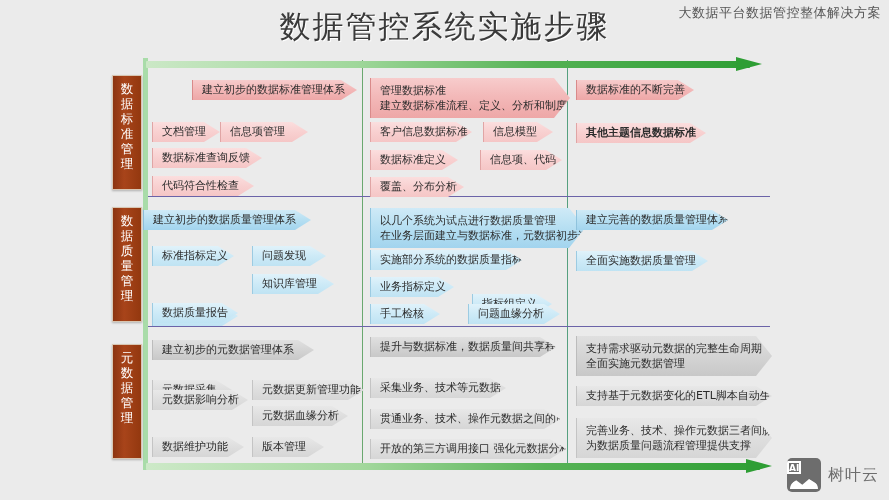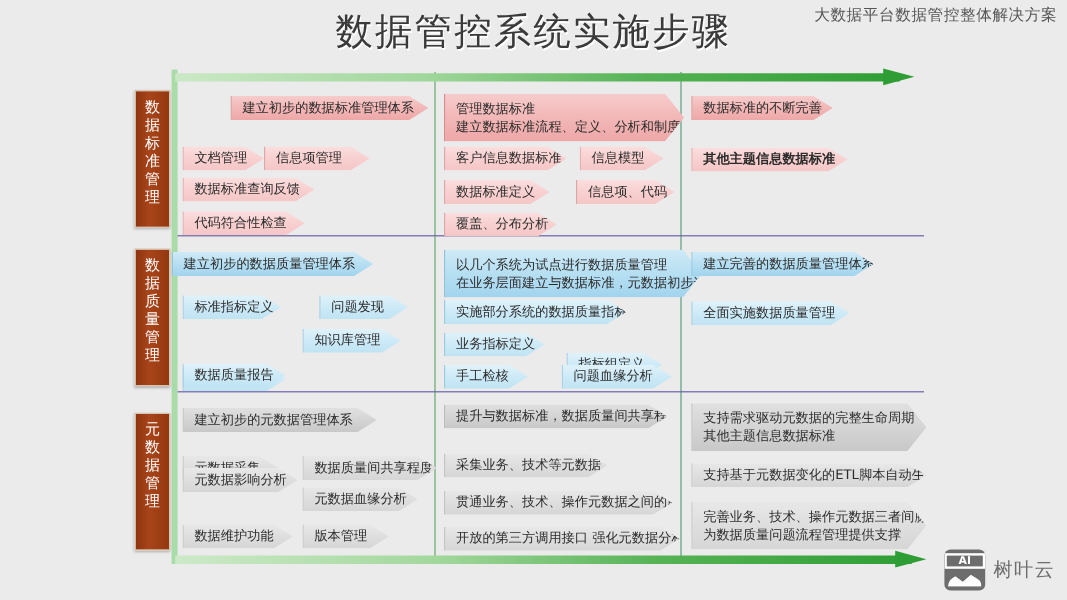--- a/index.html
+++ b/index.html
@@ -194,27 +194,26 @@
   #brand-mark {
     width: 34px; height: 34px;
     background: #6d6d6d;
     border-radius: 5px;
     position: relative;
     overflow: hidden;
   }
   #brand-mark .ai {
     position: absolute;
     left: 0; top: 3px;
-    width: 34px; height: 13px;
+    width: 14px; height: 13px;
     border: 2px solid #ffffff;
     color: #ffffff;
     font-size: 9px;
     font-weight: bold;
     line-height: 10px;
-    text-align: center;
     letter-spacing: 0px;
   }
   #brand-mark .hill {
     position: absolute;
     left: 3px; bottom: 3px;
     width: 28px; height: 11px;
     background: #ffffff;
     border-radius: 50% 50% 0 0 / 100% 100% 0 0;
     clip-path: polygon(0 100%, 0 55%, 22% 20%, 44% 62%, 68% 8%, 100% 60%, 100% 100%);
   }
@@ -280,46 +279,46 @@
 建立数据标准流程、定义、分析和制度</div>
     <div class="chev red pale" style="left: 370px; top: 122px; width: 102px;">客户信息数据标准</div>
     <div class="chev red pale" style="left: 483px; top: 122px; width: 70px;">信息模型</div>
     <div class="chev red pale" style="left: 370px; top: 150px; width: 88px;">数据标准定义</div>
     <div class="chev red pale" style="left: 480px; top: 150px; width: 82px;">信息项、代码</div>
     <div class="chev red pale" style="left: 370px; top: 177px; width: 94px;">覆盖、分布分析</div>
     <div class="chev red big" style="left: 576px; top: 80px; width: 118px;">数据标准的不断完善</div>
     <div class="chev red pale" style="left: 576px; top: 123px; width: 130px; font-weight: bold;">其他主题信息数据标准</div>
     <div class="chev blue big" style="left: 143px; top: 210px; width: 168px;">建立初步的数据质量管理体系</div>
     <div class="chev blue pale" style="left: 152px; top: 246px; width: 82px;">标准指标定义</div>
-    <div class="chev blue pale" style="left: 252px; top: 246px; width: 74px; margin-left: 14px;">问题发现</div>
+    <div class="chev blue pale" style="left: 252px; top: 246px; width: 74px;">问题发现</div>
     <div class="chev blue pale" style="left: 152px; top: 274px; width: 86px; margin-top: 32px;">检核调度引擎</div>
     <div class="chev blue pale" style="left: 252px; top: 274px; width: 82px;">知识库管理</div>
     <div class="chev blue pale" style="left: 152px; top: 303px; width: 86px;">数据质量报告</div>
     <div class="chev blue big twoline" style="left: 370px; top: 208px; width: 215px; white-space: pre;">以几个系统为试点进行数据质量管理
 在业务层面建立与数据标准，元数据初步连接</div>
     <div class="chev blue pale" style="left: 370px; top: 250px; width: 152px;">实施部分系统的数据质量指标</div>
     <div class="chev blue pale" style="left: 370px; top: 277px; width: 84px;">业务指标定义</div>
     <div class="chev blue pale" style="left: 472px; top: 277px; width: 80px; margin-top: 17px;">指标组定义</div>
     <div class="chev blue pale" style="left: 370px; top: 304px; width: 70px;">手工检核</div>
     <div class="chev blue pale" style="left: 468px; top: 304px; width: 92px;">问题血缘分析</div>
     <div class="chev blue big" style="left: 576px; top: 210px; width: 152px;">建立完善的数据质量管理体系</div>
     <div class="chev blue pale" style="left: 576px; top: 251px; width: 132px;">全面实施数据质量管理</div>
     <div class="chev grey big" style="left: 152px; top: 340px; width: 162px;">建立初步的元数据管理体系</div>
     <div class="chev grey pale" style="left: 152px; top: 380px; width: 80px;">元数据采集</div>
-    <div class="chev grey pale" style="left: 252px; top: 380px; width: 112px;">数据质量间共享程度</div>
+    <div class="chev grey pale" style="left: 252px; top: 380px; width: 112px;">元数据更新管理功能</div>
     <div class="chev grey pale" style="left: 152px; top: 390px; width: 96px;">元数据影响分析</div>
     <div class="chev grey pale" style="left: 252px; top: 406px; width: 96px;">元数据血缘分析</div>
     <div class="chev grey pale" style="left: 152px; top: 437px; width: 92px;">数据维护功能</div>
     <div class="chev grey pale" style="left: 252px; top: 437px; width: 72px;">版本管理</div>
     <div class="chev grey big" style="left: 370px; top: 337px; width: 186px;">提升与数据标准，数据质量间共享程度</div>
     <div class="chev grey pale" style="left: 370px; top: 378px; width: 136px;">采集业务、技术等元数据</div>
     <div class="chev grey pale" style="left: 370px; top: 409px; width: 190px;">贯通业务、技术、操作元数据之间的脉络</div>
     <div class="chev grey pale" style="left: 370px; top: 439px; width: 196px;">开放的第三方调用接口 强化元数据分析功能</div>
     <div class="chev grey big twoline" style="left: 576px; top: 336px; width: 196px; white-space: pre;">支持需求驱动元数据的完整生命周期
-其他主题信息数据标准</div>
+全面实施元数据管理</div>
     <div class="chev grey pale" style="left: 576px; top: 386px; width: 196px;">支持基于元数据变化的ETL脚本自动生成</div>
     <div class="chev grey pale twoline" style="left: 576px; top: 418px; width: 196px; white-space: pre;">完善业务、技术、操作元数据三者间脉络
 为数据质量问题流程管理提供支撑</div>
   </div>
 
 <div id="brand">
   <div id="brand-mark">
     <div class="ai">AI</div>
     <div class="hill"></div>
   </div>

